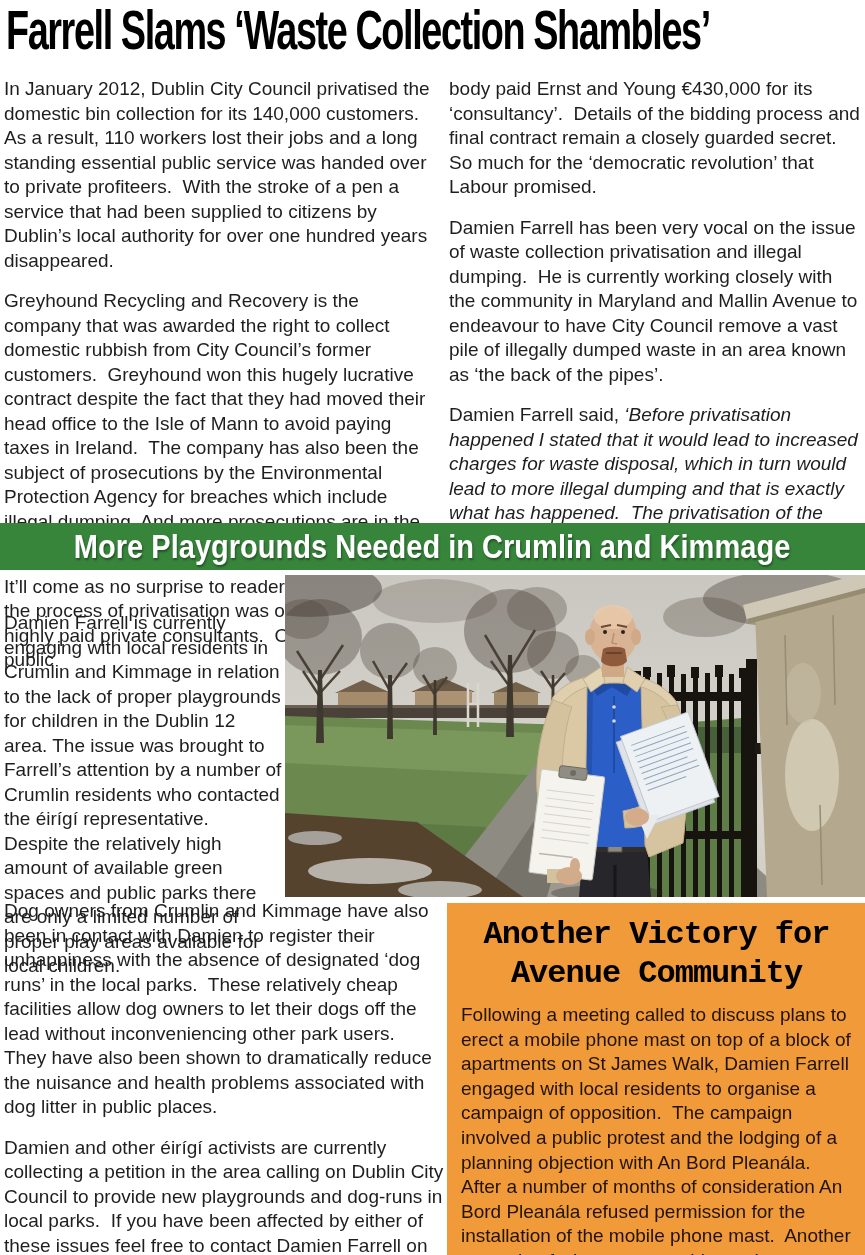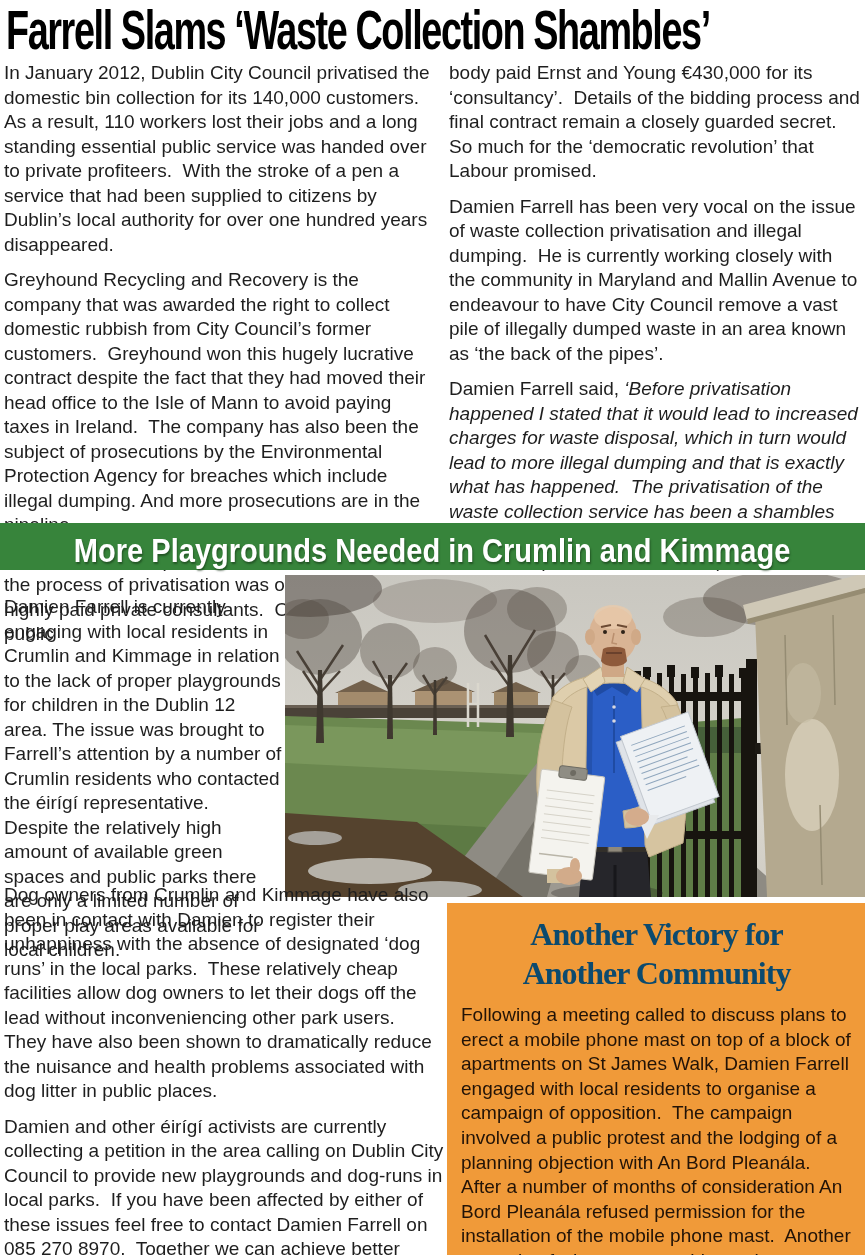--- a/index.html
+++ b/index.html
@@ -24,33 +24,33 @@
     font-size: 54px;
     line-height: 60px;
     letter-spacing: -2px;
     color: #000;
     white-space: nowrap;
     transform: scale(0.70, 1.04);
     transform-origin: left top;
   }
   .col { position: absolute; }
   .col p {
-    margin: 0 0 11px 0;
+    margin: 16px 0 11px 0;
     font-size: 19px;
     line-height: 24.5px;
     white-space: pre-wrap;
   }
   .col-a1-left  { left: 4px;   top: 61px; width: 427px; }
   .col-a1-right { left: 449px; top: 61px; width: 414px; }
   .quote { font-style: italic; }
   .banner {
     position: absolute;
     left: 0; top: 523px;
     width: 865px; height: 47px;
-    display: flex; align-items: flex-end; justify-content: center;
+    display: flex; align-items: center; justify-content: center;
   }
   .banner-title {
     margin: 0;
     font-weight: bold;
     font-size: 33px;
     color: #ffffff;
     white-space: nowrap;
     letter-spacing: 0px;
     transform: scaleX(0.88);
     transform-origin: center center;
@@ -66,26 +66,26 @@
   .col-a2-full { left: 4px; top: 883px; width: 441px; }
   .victory-box {
     position: absolute;
     left: 447px; top: 903px;
     width: 418px; height: 352px;
     padding: 8px 13px 8px 14px;
   }
   .victory-title {
     margin: 4px 0 2px 0;
     text-align: center;
-    font-family: Liberation Serif, serif;
+    font-family: Liberation Mono, monospace;
     font-weight: bold;
     font-size: 32px;
     line-height: 39px;
     letter-spacing: -1px;
-    color: #0c4a6e;
+    color: #000000;
   }
   .victory-body {
     margin: 10px 0 0 0;
     font-size: 19px;
     line-height: 24.6px;
     color: #221307;
     white-space: pre-wrap;
   }
 </style>
 </head>
@@ -281,17 +281,17 @@
   <div class="col col-a2-side">
     <p>Damien Farrell is currently engaging with local residents in Crumlin and Kimmage in relation to the lack of proper playgrounds for children in the Dublin 12 area. The issue was brought to Farrell’s attention by a number of Crumlin residents who contacted the éirígí representative.  Despite the relatively high amount of available green spaces and public parks there are only a limited number of proper play areas available for local children.</p>
   </div>
 
   <div class="col col-a2-full">
     <p>Dog owners from Crumlin and Kimmage have also been in contact with Damien to register their unhappiness with the absence of designated ‘dog runs’ in the local parks.  These relatively cheap facilities allow dog owners to let their dogs off the lead without inconveniencing other park users.  They have also been shown to dramatically reduce the nuisance and health problems associated with dog litter in public places.</p>
     <p>Damien and other éirígí activists are currently collecting a petition in the area calling on Dublin City Council to provide new playgrounds and dog-runs in local parks.  If you have been affected by either of these issues feel free to contact Damien Farrell on 085 270 8970.  Together we can achieve better facilities for our community.</p>
   </div>
 
   <div class="victory-box" style="background:#F09A39;">
-    <h2 class="victory-title"><span>Another Victory for</span><br><span>Another Community</span></h2>
+    <h2 class="victory-title"><span>Another Victory for</span><br><span>Avenue Community</span></h2>
     <p class="victory-body">Following a meeting called to discuss plans to erect a mobile phone mast on top of a block of apartments on St James Walk, Damien Farrell engaged with local residents to organise a campaign of opposition.  The campaign involved a public protest and the lodging of a planning objection with An Bord Pleanála.  After a number of months of consideration An Bord Pleanála refused permission for the installation of the mobile phone mast.  Another example of what we can achieve when we work together.</p>
   </div>
 
 </div>
 
 </body></html>

